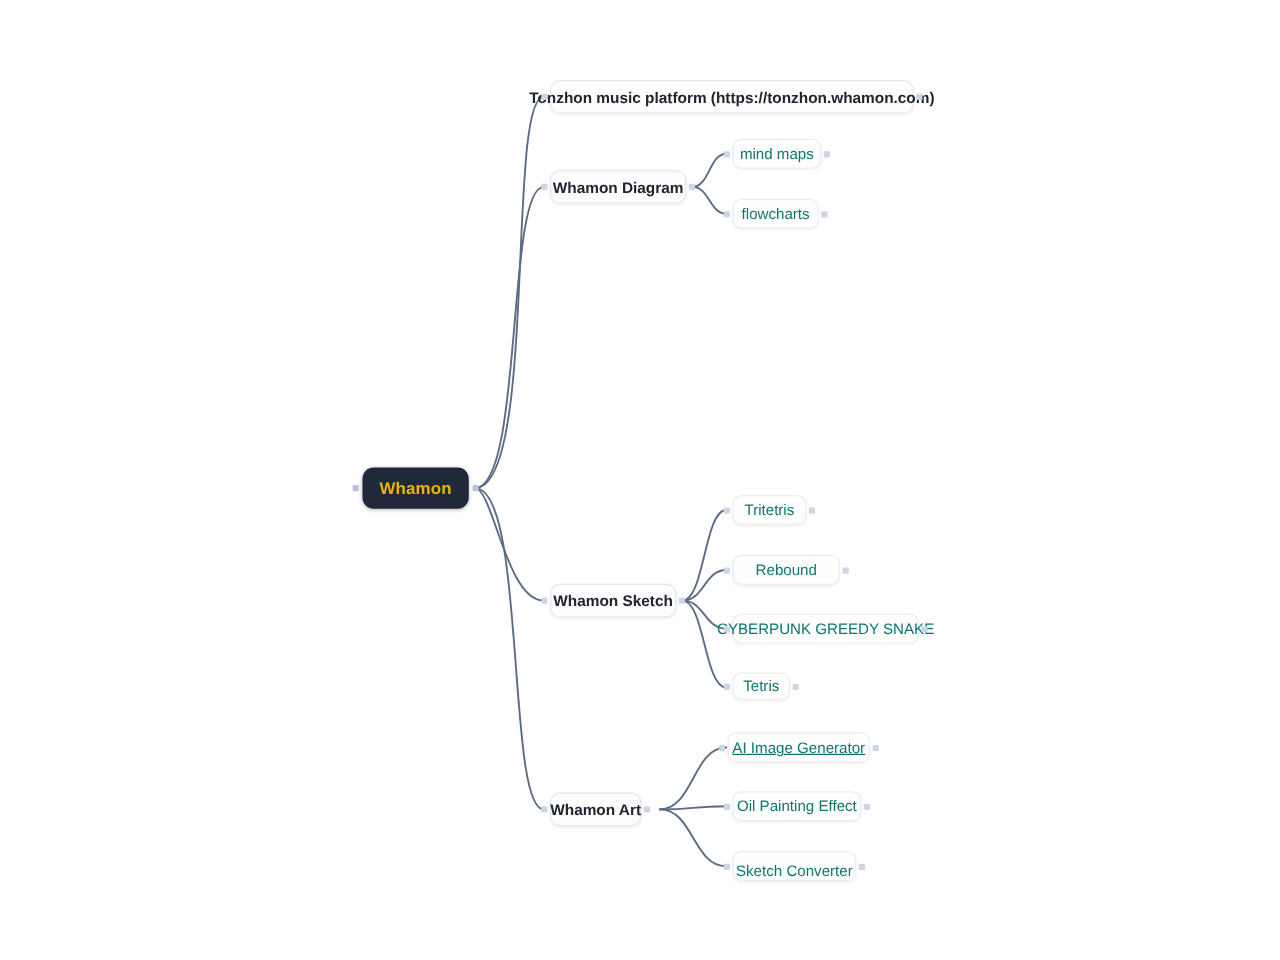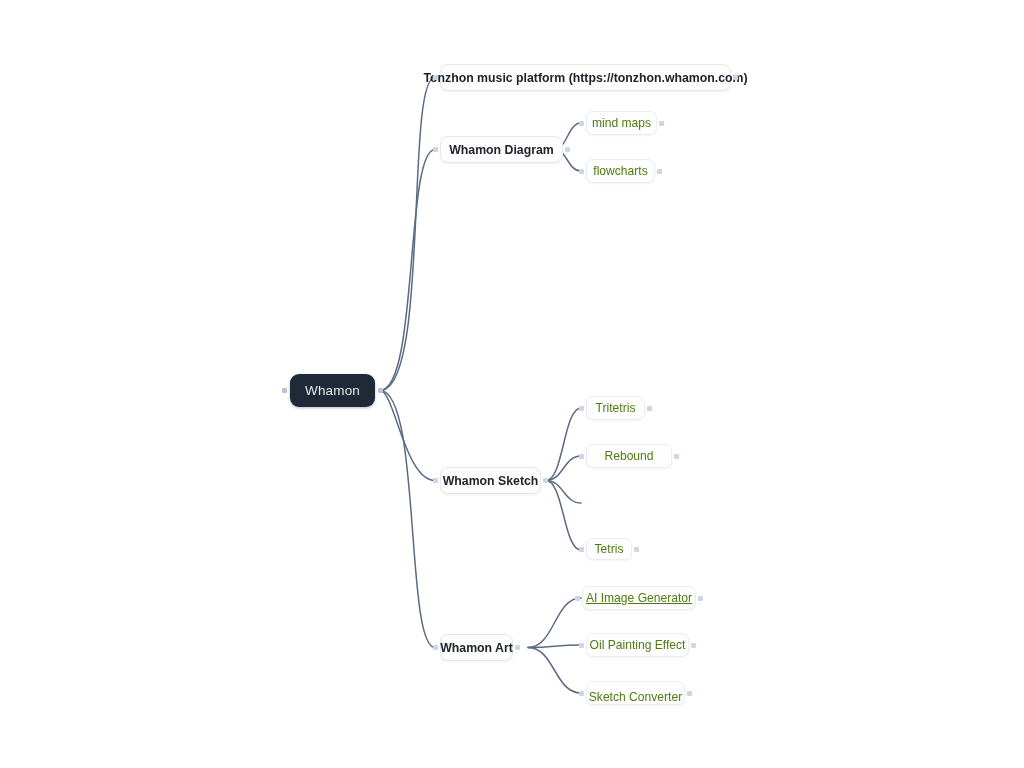--- a/index.html
+++ b/index.html
@@ -32,42 +32,42 @@
     box-sizing: border-box;
     display: flex;
     align-items: center;
     justify-content: center;
     white-space: nowrap;
   }
   
   .node-root {
     background: #1f2937;
     border-radius: 9px;
-    color: #e5e5e5;
-    font-weight: normal;
+    color: #eab308;
+    font-weight: bold;
     font-size: 13.5px;
     letter-spacing: 0.15px;
     box-shadow: 0 1px 3px rgba(20,28,45,0.30);
   }
   
   .node-l1 {
     background: #fdfdfe;
     border: 1px solid #e6e8ee;
     border-radius: 8px;
     color: #20242c;
     font-weight: bold;
     font-size: 12.3px;
     box-shadow: 0 1px 2px rgba(30,40,60,0.07);
   }
   
   .node-l2 {
     background: #fefefe;
     border: 1px solid #ebedf1;
     border-radius: 7px;
-    color: #4d7c0f;
+    color: #0f766e;
     font-weight: normal;
     font-size: 12.1px;
     box-shadow: 0 1px 2px rgba(30,40,60,0.05);
   }
   
   .port {
     position: absolute;
     width: 5px;
     height: 5px;
     background: #cdd6e4;
@@ -101,21 +101,21 @@
 <div class="node node-root" style="left: 290px; top: 374px; width: 85px; height: 33px;">
       <span>Whamon</span>
       <span class="port port-left"></span>
       <span class="port port-right"></span>
     </div>
     <div class="node node-l1" style="left: 440px; top: 64px; width: 291px; height: 27px;">
       <span>Tonzhon music platform (https://tonzhon.whamon.com)</span>
       <span class="port port-left"></span>
       <span class="port port-right"></span>
     </div>
-    <div class="node node-l1" style="left: 440px; top: 136px; width: 123px; height: 27px;">
+    <div class="node node-l1" style="left: 440px; top: 136px; width: 109px; height: 27px;">
       <span>Whamon Diagram</span>
       <span class="port port-left"></span>
       <span class="port port-right"></span>
     </div>
     <div class="node node-l2" style="left: 586px; top: 111px; width: 71px; height: 24px;">
       <span>mind maps</span>
       <span class="port port-left"></span>
       <span class="port port-right"></span>
     </div>
     <div class="node node-l2" style="left: 586px; top: 159px; width: 69px; height: 24px; border-radius: 7px;">
@@ -128,20 +128,25 @@
       <span class="port port-left"></span>
       <span class="port port-right"></span>
     </div>
     <div class="node node-l2" style="left: 586px; top: 396px; width: 59px; height: 24px; text-align: right;">
       <span>Tritetris</span>
       <span class="port port-left"></span>
       <span class="port port-right"></span>
     </div>
     <div class="node node-l2" style="left: 586px; top: 444px; width: 86px; height: 24px;">
       <span>Rebound</span>
+      <span class="port port-left"></span>
+      <span class="port port-right"></span>
+    </div>
+    <div class="node node-l2" style="left: 586px; top: 491px; width: 149px; height: 24px;">
+      <span>CYBERPUNK GREEDY SNAKE</span>
       <span class="port port-left"></span>
       <span class="port port-right"></span>
     </div>
     <div class="node node-l2" style="left: 586px; top: 538px; width: 46px; height: 22px;">
       <span>Tetris</span>
       <span class="port port-left"></span>
       <span class="port port-right"></span>
     </div>
     <div class="node node-l1" style="left: 440px; top: 634px; width: 73px; height: 27px;">
       <span>Whamon Art</span>

